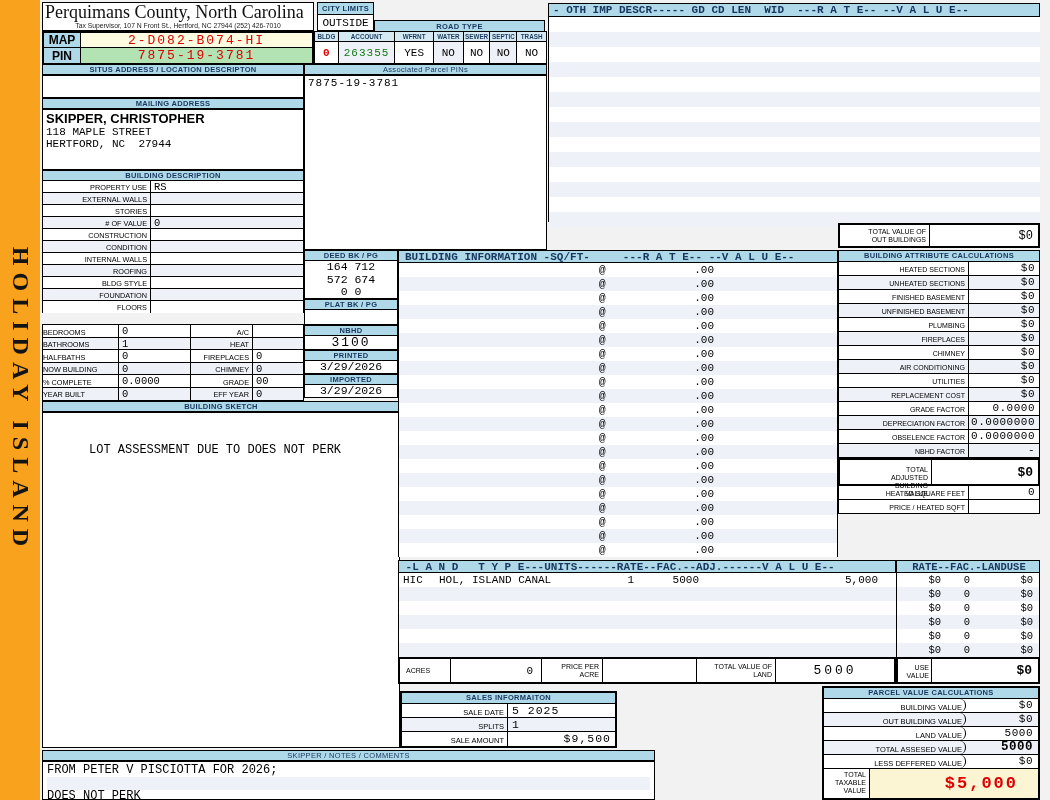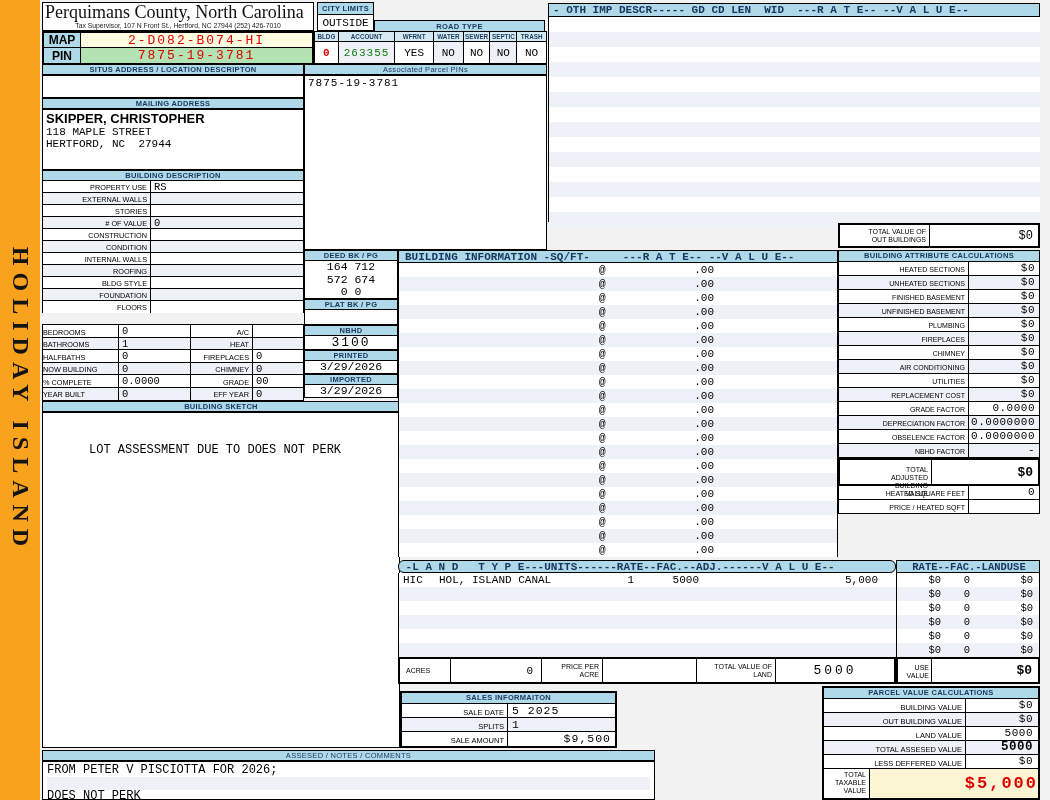--- a/index.html
+++ b/index.html
@@ -116,21 +116,21 @@
   #attr-hdr { height:12px; line-height:10px; }
   .atc-row { display:flex; height:14px; border:1px solid #000; border-top:none; background:#fff; }
   .atc-label { flex:1; border-right:1px solid #000; font-size:7px; text-align:right; padding:3.5px 3px 0 0; }
   .atc-val { width:70px; text-align:right; font-size:11px; line-height:13px; padding-right:4px; letter-spacing:.5px; }
   #attr-total { display:flex; height:28px; border:2px solid #000; background:#fff; }
   #attr-total .atc-label { border-right:1px solid #000; font-size:7px; text-align:right; padding:6px 3px 0 34px; line-height:8px; flex:none; width:92px; }
   #attr-total .atc-big { flex:1; display:flex; align-items:center; justify-content:flex-end; padding-right:5px;
                          font-size:13px; font-weight:bold; }
 
   
-  #land-hdr { left:398px; top:560px; width:498px; height:13px; line-height:12px;border-radius:6px; }
+  #land-hdr { left:398px; top:560px; width:498px; height:13px; line-height:12px; }
   #land-rows { left:398px; top:573px; width:498px; height:84px; border-left:1px solid #000; background:#fff; }
   .ld-row { display:flex; height:14px; background:#fff; font-size:11px; line-height:14px; }
   .ld-code { width:40px; padding-left:4px; }
   .ld-desc { width:150px; }
   .ld-units { width:45px; text-align:right; }
   .ld-rate { width:65px; text-align:right; }
   .ld-adj { width:90px; text-align:right; }
   .ld-val { flex:1; text-align:right; padding-right:18px; }
 
   
@@ -164,27 +164,27 @@
   .sv-row { display:flex; height:14px; border-bottom:1px solid #000; background:#fff; }
   .sv-row:last-child { border-bottom:none; }
   .sv-label { width:106px; border-right:1px solid #000; font-size:7.5px; text-align:right; padding:3.5px 3px 0 0; }
   .sv-val { flex:1; font-size:11.5px; line-height:13.5px; padding-left:4px; white-space:pre; letter-spacing:1px; }
   .amt .sv-val { text-align:right; padding-right:4px; }
 
   
   #parcel { left:822px; top:686px; width:218px; height:114px; border:2px solid #000; background:#1d4ed8; }
   #parcel-hdr { height:11px; border:none; border-bottom:1px solid #000; }
   .pv-row { display:flex; height:14px; border-bottom:1px solid #000; background:#fff; }
-  .pv-label { flex:1; border-right:1px solid #000; font-size:7.5px; text-align:right; padding:3.5px 3px 0 0; }
+  .pv-label { flex:1; border-right:1px solid #000; font-size:7.5px; text-align:right; padding:3.5px 3px 0 0;border-radius:6px; }
   .pv-val { width:72px; text-align:right; font-size:11px; line-height:13px; padding-right:5px; letter-spacing:.5px; }
   .boldrow .pv-val { font-weight:bold; font-size:12.5px; }
   #taxable { display:flex; height:29px; background:#fff; }
   #taxable .tx-label { width:46px; border-right:1px solid #000; font-size:7px; text-align:right; line-height:8px; padding:2px 3px 0 0; }
   #taxable .tx-val { flex:1; background:#fcf5d4; display:flex; align-items:center; justify-content:flex-end;
-                     padding-right:0; color:#e00000; font-weight:bold; font-size:17px; letter-spacing:2px; }
+                     padding-right:20px; color:#e00000; font-weight:bold; font-size:17px; letter-spacing:2px; }
 
   
   #remarks-hdr { left:42px; top:750px; width:613px; height:11px; font-weight:normal; }
   #remarks-body { left:42px; top:761px; width:613px; height:39px; padding:2px 4px; }
   .rm-line { font-size:12px; line-height:13px; min-height:13px; white-space:pre; }
 </style>
 </head>
 <body>
 
 <div id="page">
@@ -779,21 +779,21 @@
           <div class="pv-label">LESS DEFFERED VALUE</div>
           <div class="pv-val mono">$0</div>
         </div>
       </div>
     <div id="taxable">
       <div class="tx-label">TOTAL TAXABLE VALUE</div>
       <div class="tx-val mono">$5,000</div>
     </div>
   </div>
 
-  <div id="remarks-hdr" class="abs hdr">ASSESED / NOTES / COMMENTS</div>
+  <div id="remarks-hdr" class="abs hdr">SKIPPER / NOTES / COMMENTS</div>
   <div id="remarks-body" class="abs box">
 
   <div class="rm-line mono">FROM PETER V PISCIOTTA FOR 2026;</div>
       <div class="rm-line mono alt"></div>
       <div class="rm-line mono">DOES NOT PERK</div>
     </div>
 
 </div>
 
 </body></html>

